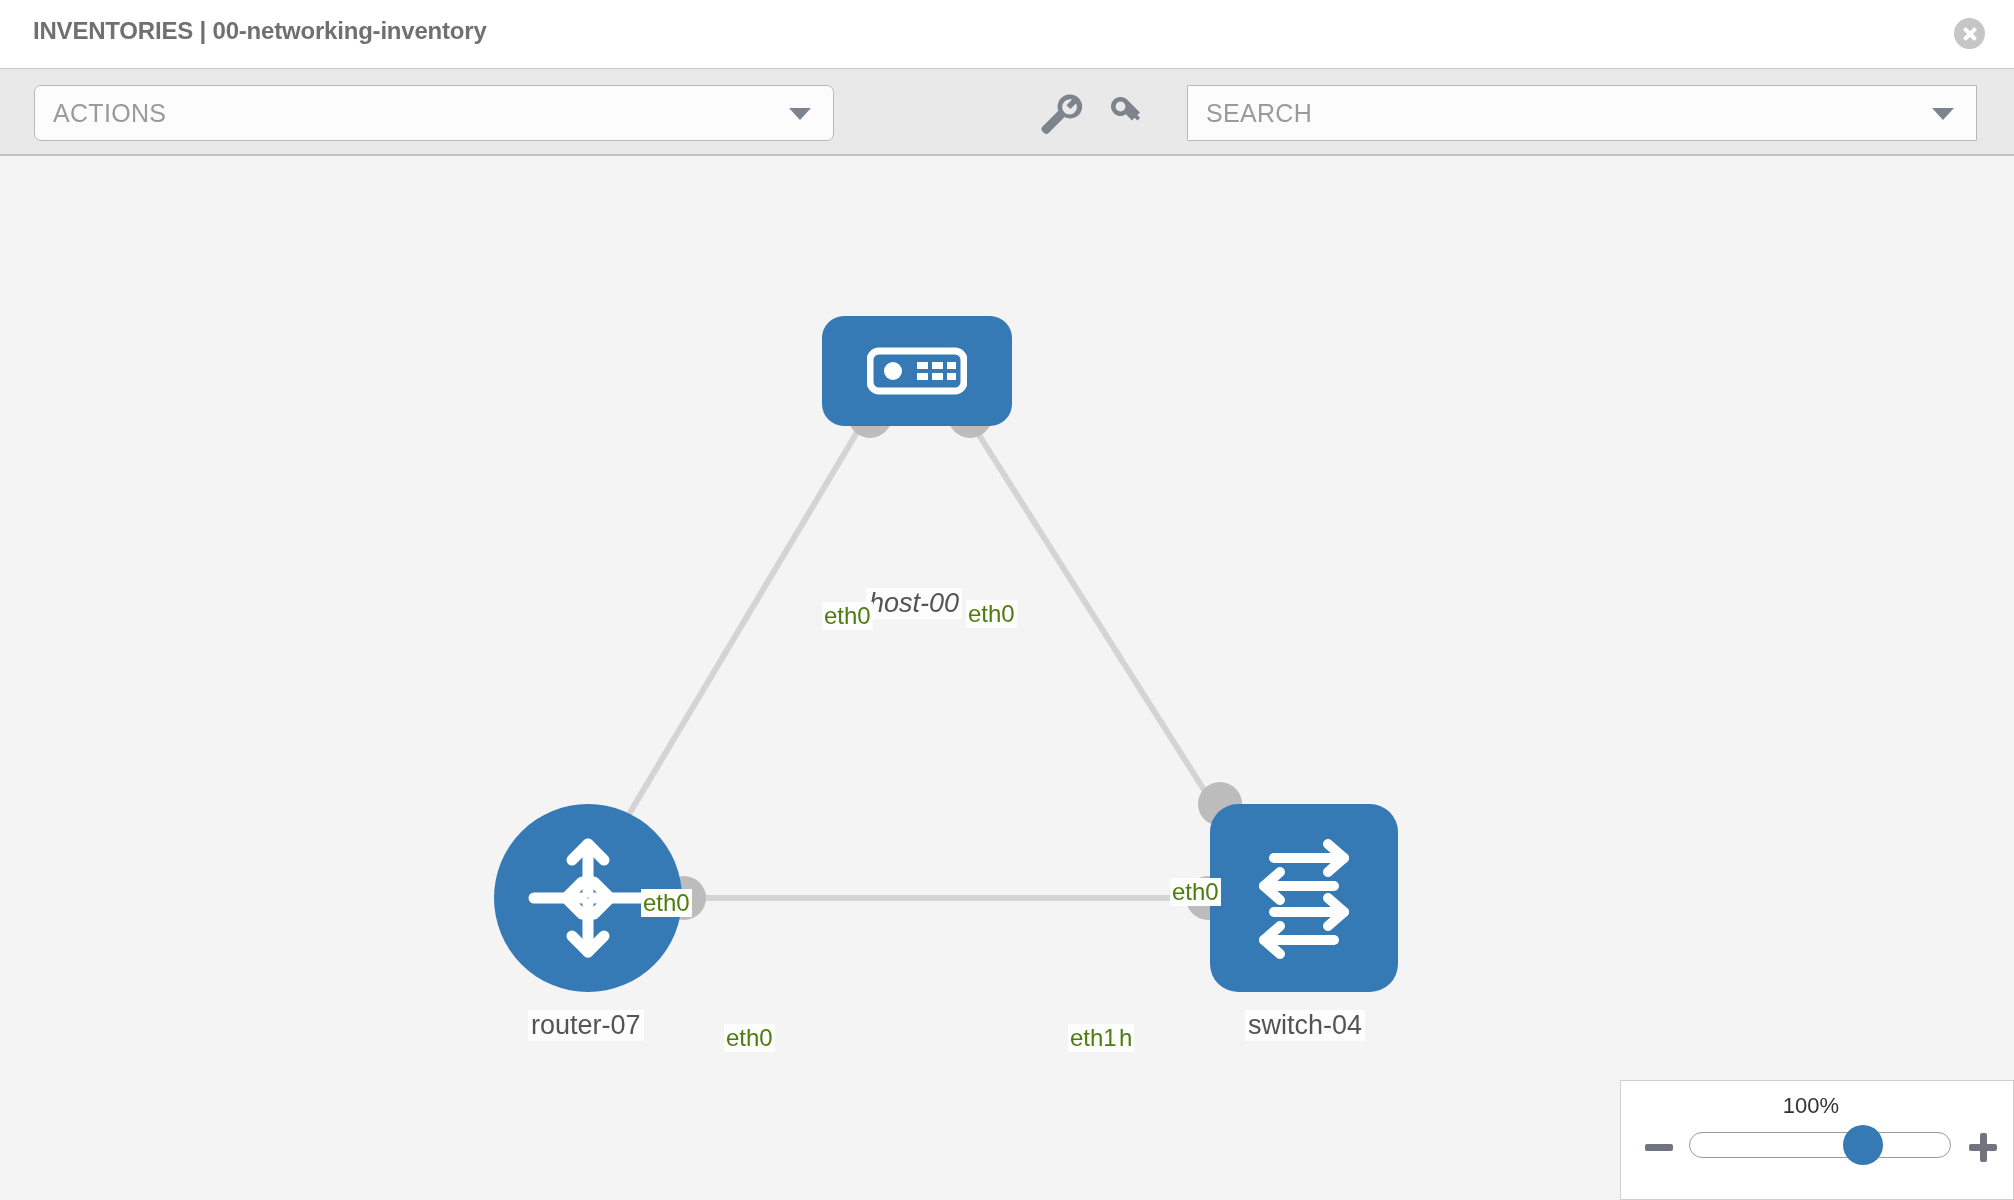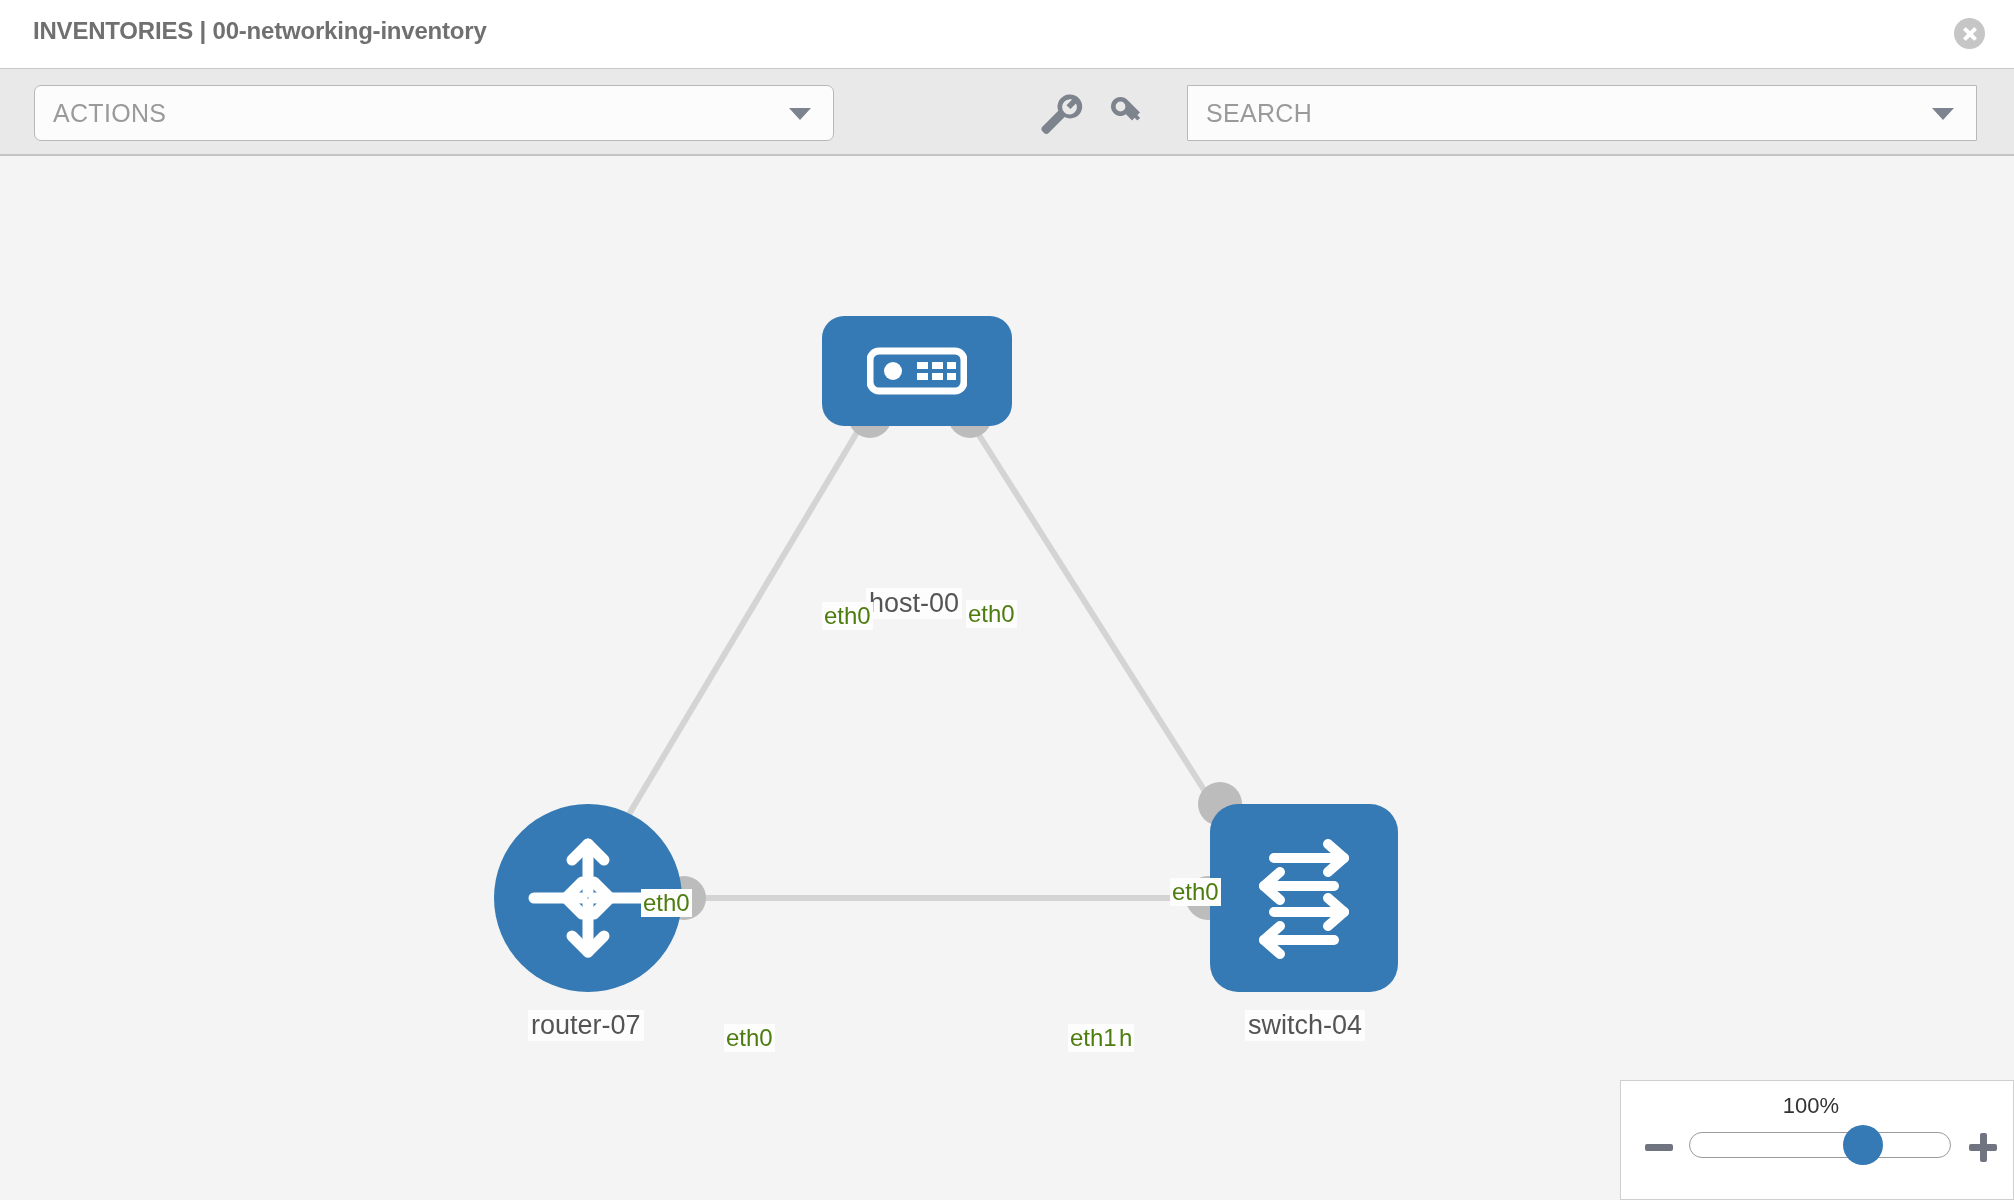--- a/index.html
+++ b/index.html
@@ -310,21 +310,21 @@
       <rect x="3" y="10" width="94" height="40" rx="9" ry="9" fill="none" stroke="#ffffff" stroke-width="7"></rect>
       <circle cx="26" cy="30" r="9" fill="#ffffff"></circle>
       <rect x="50" y="21" width="11" height="7" fill="#ffffff"></rect>
       <rect x="65" y="21" width="11" height="7" fill="#ffffff"></rect>
       <rect x="80" y="21" width="9" height="7" fill="#ffffff"></rect>
       <rect x="50" y="32" width="11" height="7" fill="#ffffff"></rect>
       <rect x="65" y="32" width="11" height="7" fill="#ffffff"></rect>
       <rect x="80" y="32" width="9" height="7" fill="#ffffff"></rect>
     </svg>
   </div>
-  <div class="node-label" style="left:866px; top:432px;">host-00</div>
+  <div class="node-label" style="left:866px; top:432px;font-style:italic;">host-00</div>
 
   <div class="node" id="node-router">
     <div class="shape"></div>
     <svg style="position:absolute;left:30px;top:30px;" width="128" height="128" viewBox="0 0 128 128">
       <g fill="none" stroke="#ffffff" stroke-width="11" stroke-linecap="round" stroke-linejoin="round">
         <line x1="64" y1="10" x2="64" y2="58"></line>
         <polyline points="48,26 64,10 80,26"></polyline>
         <line x1="64" y1="118" x2="64" y2="70"></line>
         <polyline points="48,102 64,118 80,102"></polyline>
         <line x1="10" y1="64" x2="58" y2="64"></line>

